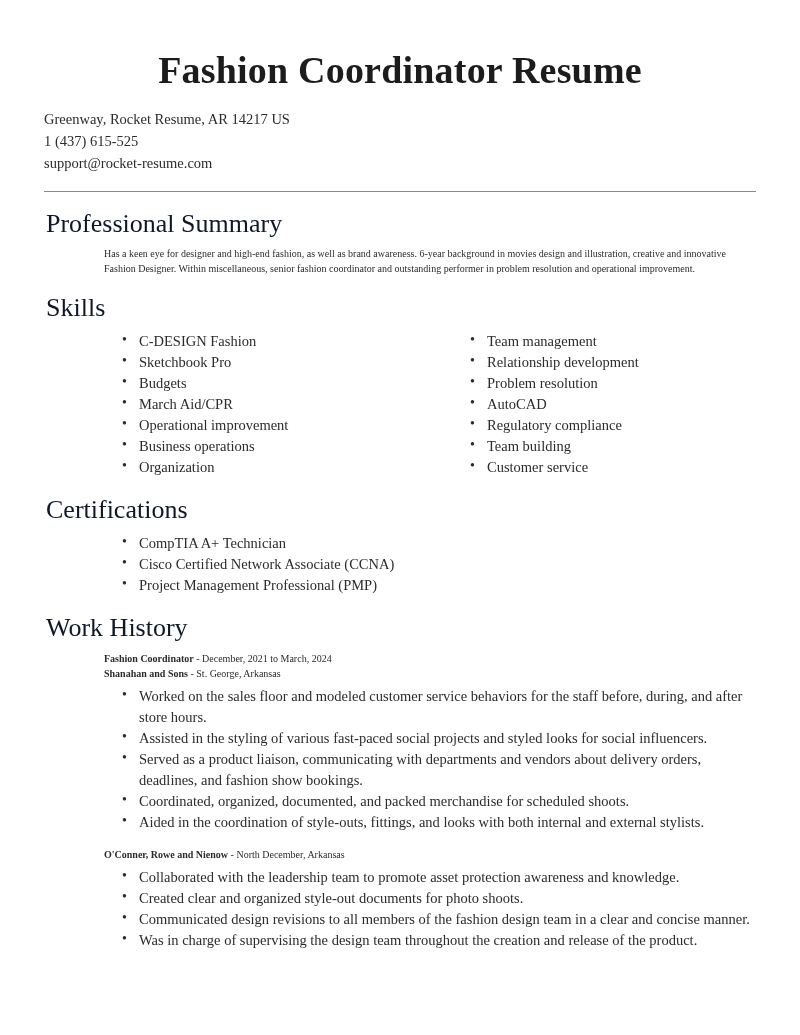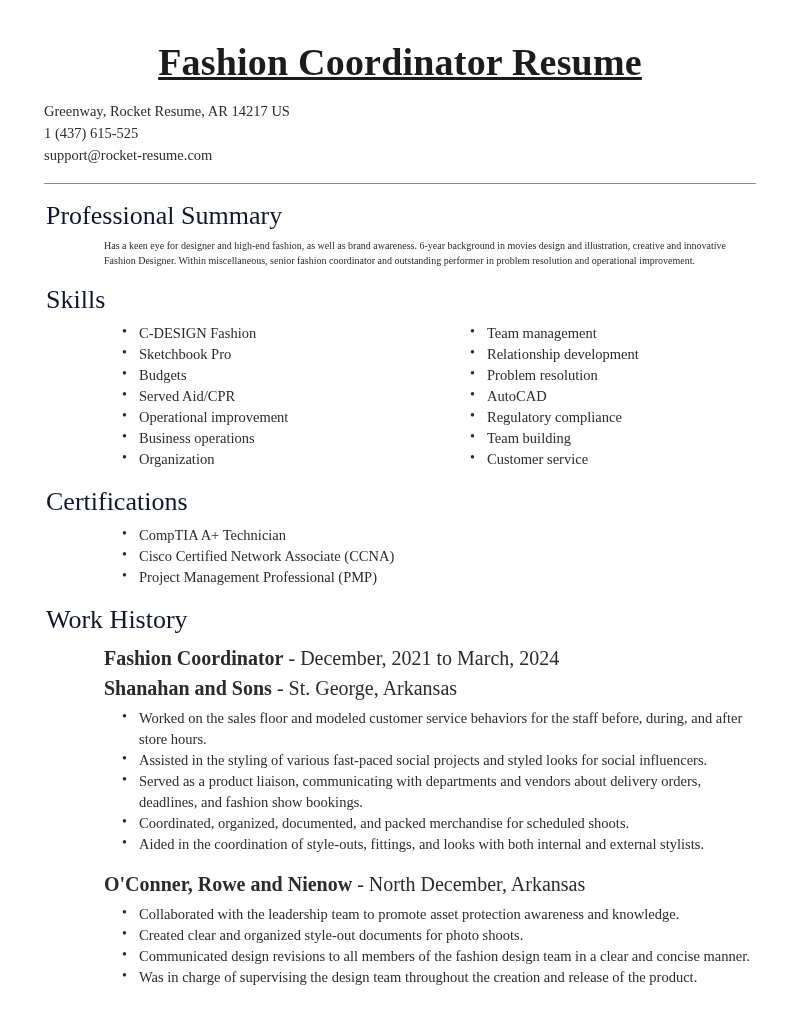--- a/index.html
+++ b/index.html
@@ -22,24 +22,23 @@
     position: relative;
   }
 
   
   .resume-title {
     text-align: center;
     font-size: 38px;
     font-weight: 700;
     letter-spacing: 0.2px;
     color: #1c1c1c;
-    margin: 0;
+    margin: 8px;
     padding-top: 40px;
     line-height: 1.18;
-    text-decoration: underline;
   }
   .contact-block {
     font-size: 14.5px;
     line-height: 1.52;
     color: #2b2b2b;
     margin-top: 15px;
   }
   .contact-line { display: block; }
 
   .header-rule {
@@ -96,21 +95,21 @@
   }
   .skills-col { width: 50%; box-sizing: border-box; }
   .skills-col.right { padding-left: 22px; }
 
   .certs-list { padding-left: 60px; }
 
   
   .job { padding-left: 60px; margin-bottom: 14px; }
   .job:last-child { margin-bottom: 0; }
   .job-line {
-    font-size: 20px;
+    font-size: 10px;
     line-height: 1.5;
   }
   .job-line .strong { font-weight: 700; }
   .job-bullets { margin-top: 5px; }
   .job-bullets ul.bullets { padding-left: 18px; }
   .sep { white-space: pre; }
 </style>
 </head>
 <body>
 
@@ -134,21 +133,21 @@
   </div>
 
   <div class="section">
     <h2 class="section-heading">Skills</h2>
     <div class="skills-columns">
       <div class="skills-col left">
         <ul class="bullets" id="skills-left">
             <li>C-DESIGN Fashion</li>
             <li>Sketchbook Pro</li>
             <li>Budgets</li>
-            <li>Served Aid/CPR</li>
+            <li>March Aid/CPR</li>
             <li>Operational improvement</li>
             <li>Business operations</li>
             <li>Organization</li>
           </ul>
       </div>
       <div class="skills-col right">
         <ul class="bullets" id="skills-right">
             <li>Team management</li>
             <li>Relationship development</li>
             <li>Problem resolution</li>

